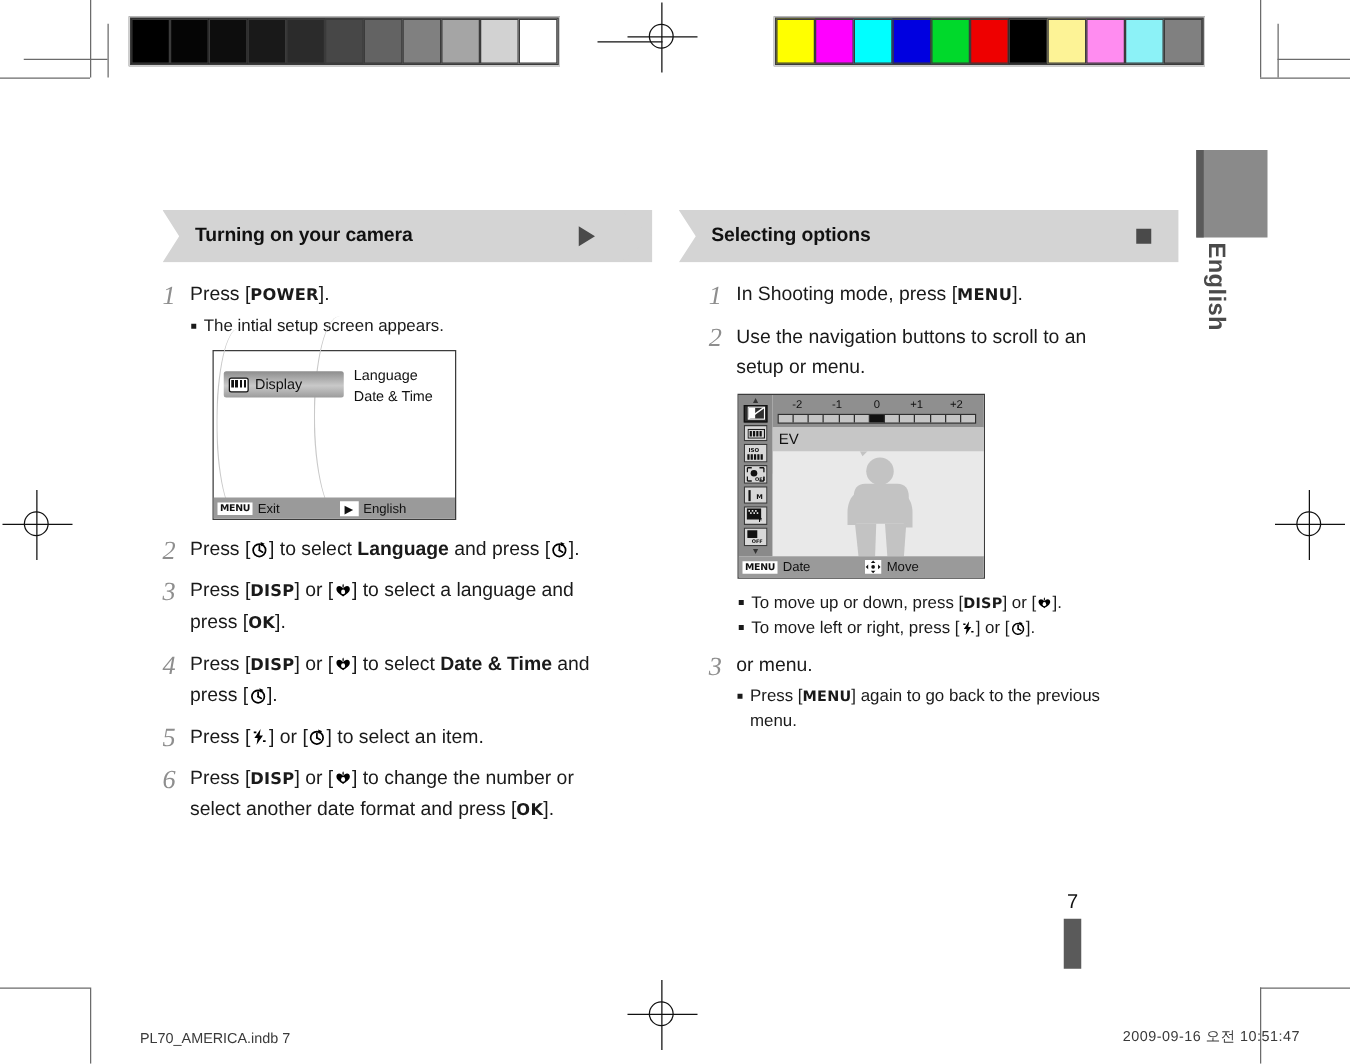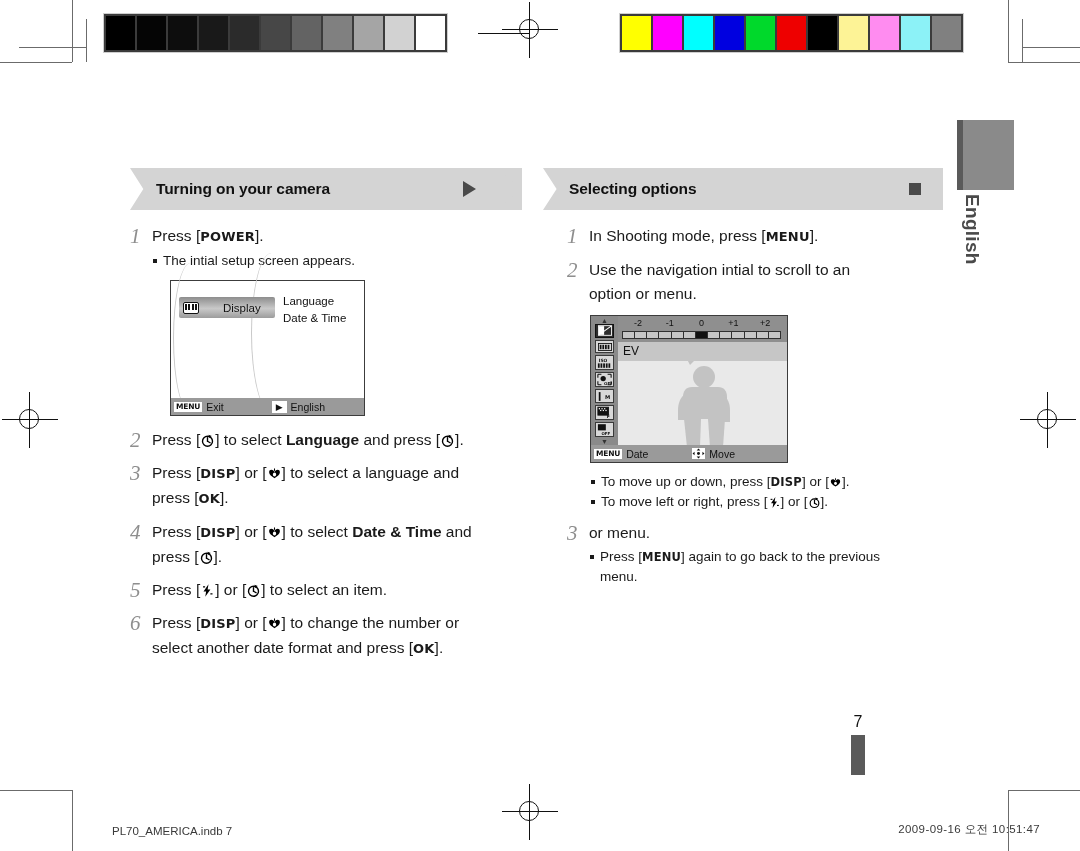--- a/index.html
+++ b/index.html
@@ -214,21 +214,20 @@
     position: absolute;
     left: 8px; top: 16px;
     width: 96px; height: 21px;
     background: linear-gradient(#8d8d8d, #c9c9c9 55%, #9c9c9c);
     border-radius: 2px;
     display: flex; align-items: center;
     padding-left: 4px;
     box-sizing: border-box;
     font-size: 11.5px;
     color: #111;
-    gap: 19px;
   }
   .disp-ico {
     width: 16px; height: 12px;
     border: 1.6px solid #111;
     border-radius: 2px;
     margin-right: 5px;
     position: relative;
     box-sizing: border-box;
     background: #fff;
   }
@@ -587,22 +586,22 @@
     <li class="step">
       <span class="step-num">1</span>
       <div class="step-body">
         <span class="ln">In Shooting mode, press [<span class="btn-txt">MENU</span>].</span>
       </div>
     </li>
 
     <li class="step">
       <span class="step-num">2</span>
       <div class="step-body">
-        <span class="ln">Use the navigation intial to scroll to an</span>
-        <span class="ln">option or menu.</span>
+        <span class="ln">Use the navigation buttons to scroll to an</span>
+        <span class="ln">setup or menu.</span>
       </div>
     </li>
   </ol>
 
   <div class="lcd" id="lcd-ev">
 
     <div class="ev-scalebar"></div>
     <div class="ev-nums">
       <span>-2</span>
       <span>-1</span>

